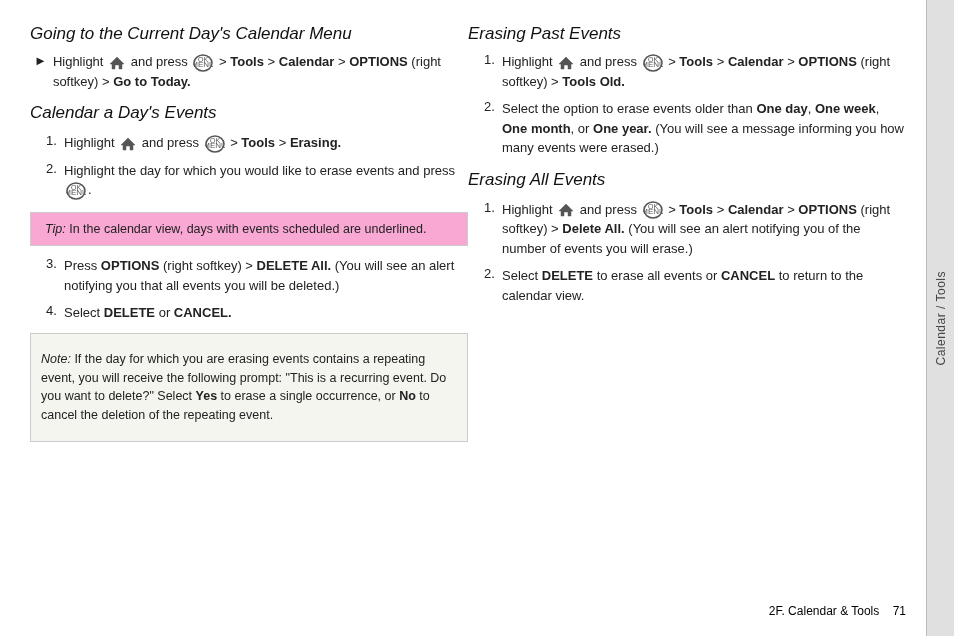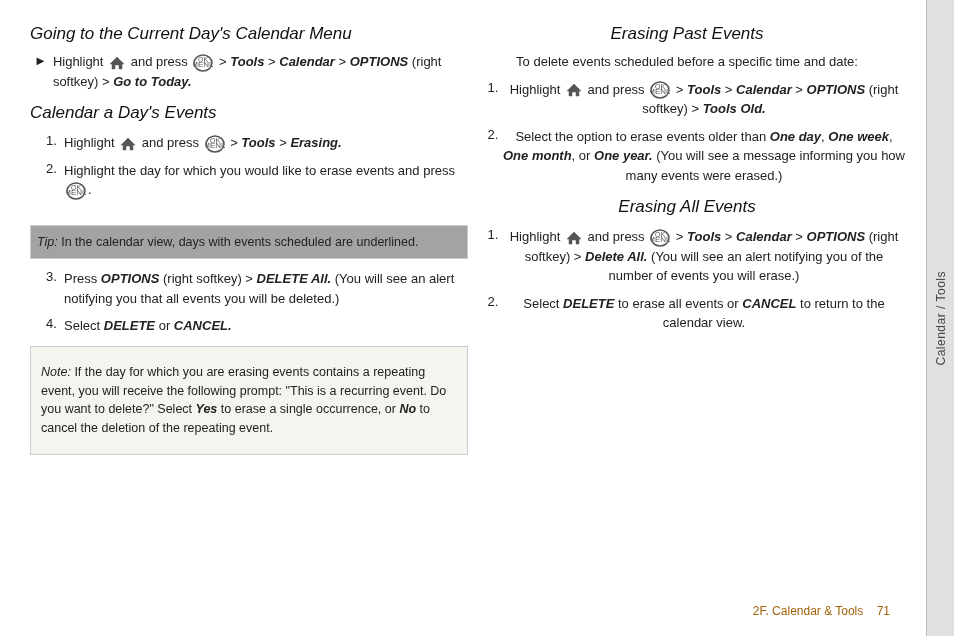--- a/index.html
+++ b/index.html
@@ -25,21 +25,20 @@
     }
     .two-col {
       display: flex;
       flex: 1;
     }
     .col-left {
       flex: 1;
     }
     .col-right {
       flex: 1;
-      text-align: center;
     }
     .section-title {
       font-size: 17px;
       font-style: italic;
       font-weight: normal;
       margin-bottom: 10px;
       color: #111;
     }
     .section-title.top-title {
       font-size: 17px;
@@ -70,64 +69,64 @@
       align-items: flex-start;
     }
     .numbered-item .num {
       min-width: 18px;
       flex-shrink: 0;
     }
     .numbered-item .item-text {
       line-height: 1.5;
     }
     .tip-box {
-      background: #a3a3a3;
+      background: #f9a8d4;
       border: 1px solid #ccc;
-      padding: 7px 6px;
-      margin: 25px 0 10px 0;
+      padding: 7px 14px;
+      margin: 12px 0 10px 0;
       font-size: 12.5px;
       line-height: 1.5;
     }
     .note-box {
       background: #f5f5f0;
       border: 1px solid #ccc;
       padding: 16px 10px;
       margin: 10px 0 0 0;
       font-size: 12.5px;
       line-height: 1.5;
     }
     .tip-label {
       font-style: italic;
     }
     .note-label {
       font-style: italic;
     }
-    b { font-weight: bold; font-style: italic; }
+    b { font-weight: bold; }
     .sidebar-tab {
       width: 28px;
       background: #e0e0e0;
       display: flex;
       align-items: center;
       justify-content: center;
       border-left: 1px solid #bbb;
     }
     .sidebar-tab-text {
       writing-mode: vertical-rl;
       transform: rotate(180deg);
       font-size: 12px;
       color: #444;
       letter-spacing: 0.5px;
       white-space: nowrap;
     }
     .footer {
       position: absolute;
       bottom: 18px;
-      right: 64px;
+      right: 48px;
       font-size: 12px;
-      color: #a16207;
+      color: #000000;
       margin-top: 20px;
     }
     
     .home-svg {
       display: inline-block;
       vertical-align: middle;
       margin: 0 2px;
     }
     
     .ok-svg {
@@ -235,21 +234,20 @@
             <span class="note-label">Note:</span>
             <span> If the day for which you are erasing events contains a repeating event, you will receive the following prompt: "This is a recurring event. Do you want to delete?" Select <b>Yes</b> to erase a single occurrence, or <b>No</b> to cancel the deletion of the repeating event.</span>
           </div>
         </div>
       </div>
 
       <div class="col-right">
 
         <div class="section-divider">
           <div class="section-title top-title">Erasing Past Events</div>
-          <p class="right-col-intro">To delete events scheduled before a specific time and date:</p>
 
           <div class="numbered-list">
 
             <div class="numbered-item">
               <span class="num">1.</span>
               <span class="item-text">
                 Highlight
                 <svg class="home-svg" width="16" height="16" viewBox="0 0 16 16">
                   <polygon points="8,2 1,9 3,9 3,14 6,14 6,10 10,10 10,14 13,14 13,9 15,9" fill="#555" stroke="#555" stroke-width="0.5"></polygon>
                 </svg>

